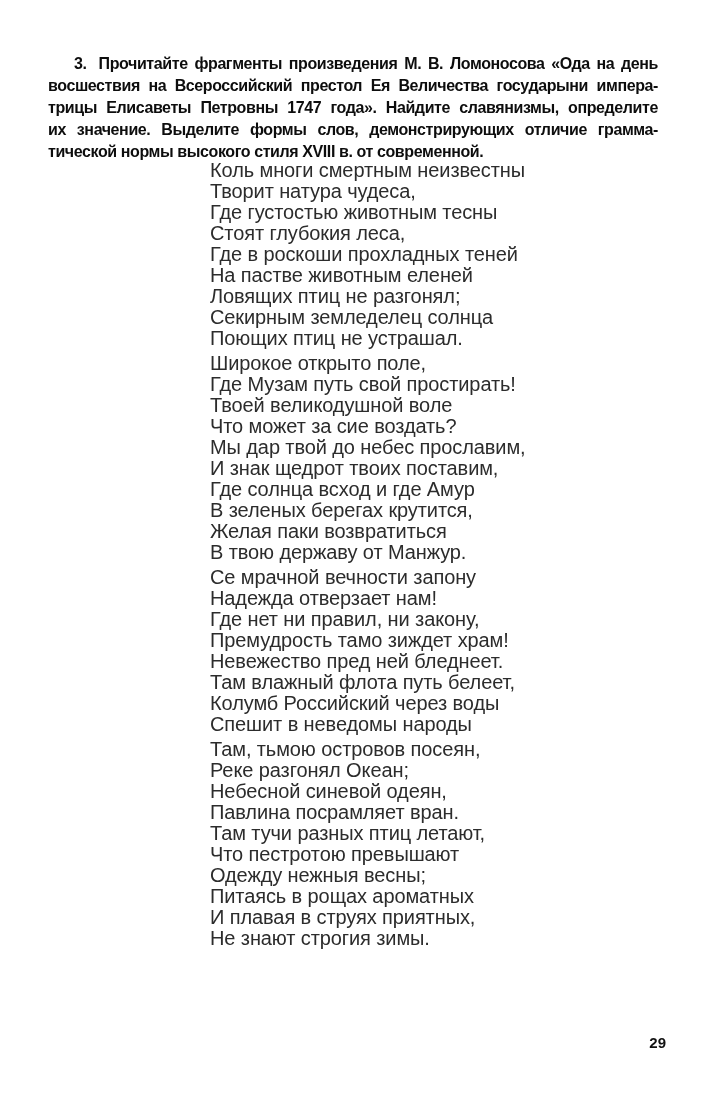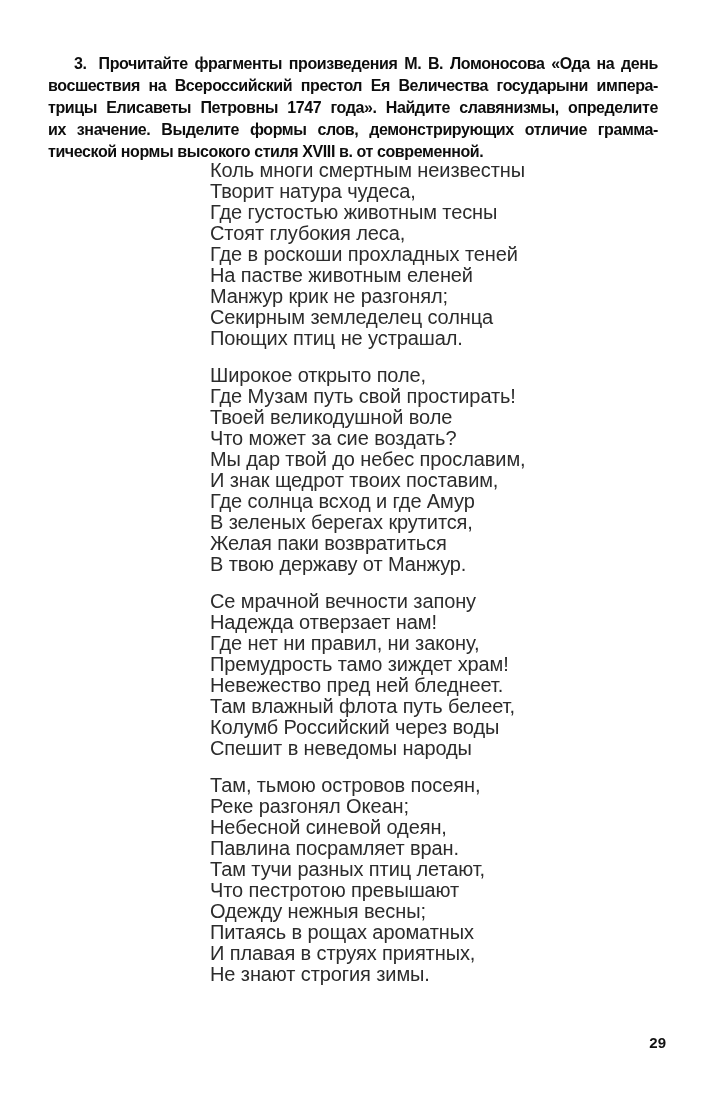--- a/index.html
+++ b/index.html
@@ -46,21 +46,21 @@
   .poem {
     position: absolute;
     left: 210px;
     top: 160px;
     font-size: 20px;
     line-height: 21px;
     color: #2c2c2c;
     letter-spacing: -0.1px;
   }
   .stanza + .stanza {
-    margin-top: 16px;
+    margin-top: 4px;
   }
   .pline {
     white-space: nowrap;
   }
   
   .page-number {
     position: absolute;
     right: 60px;
     top: 1033px;
     font-weight: bold;
@@ -86,21 +86,21 @@
 
   <div class="poem">
 
     <div class="stanza">
       <div class="pline">Коль многи смертным неизвестны</div>
       <div class="pline">Творит натура чудеса,</div>
       <div class="pline">Где густостью животным тесны</div>
       <div class="pline">Стоят глубокия леса,</div>
       <div class="pline">Где в роскоши прохладных теней</div>
       <div class="pline">На пастве животным еленей</div>
-      <div class="pline">Манжур крик не разгонял;</div>
+      <div class="pline">Ловящих птиц не разгонял;</div>
       <div class="pline">Секирным земледелец солнца</div>
       <div class="pline">Поющих птиц не устрашал.</div>
     </div>
 
     <div class="stanza">
       <div class="pline">Широкое открыто поле,</div>
       <div class="pline">Где Музам путь свой простирать!</div>
       <div class="pline">Твоей великодушной воле</div>
       <div class="pline">Что может за сие воздать?</div>
       <div class="pline">Мы дар твой до небес прославим,</div>

